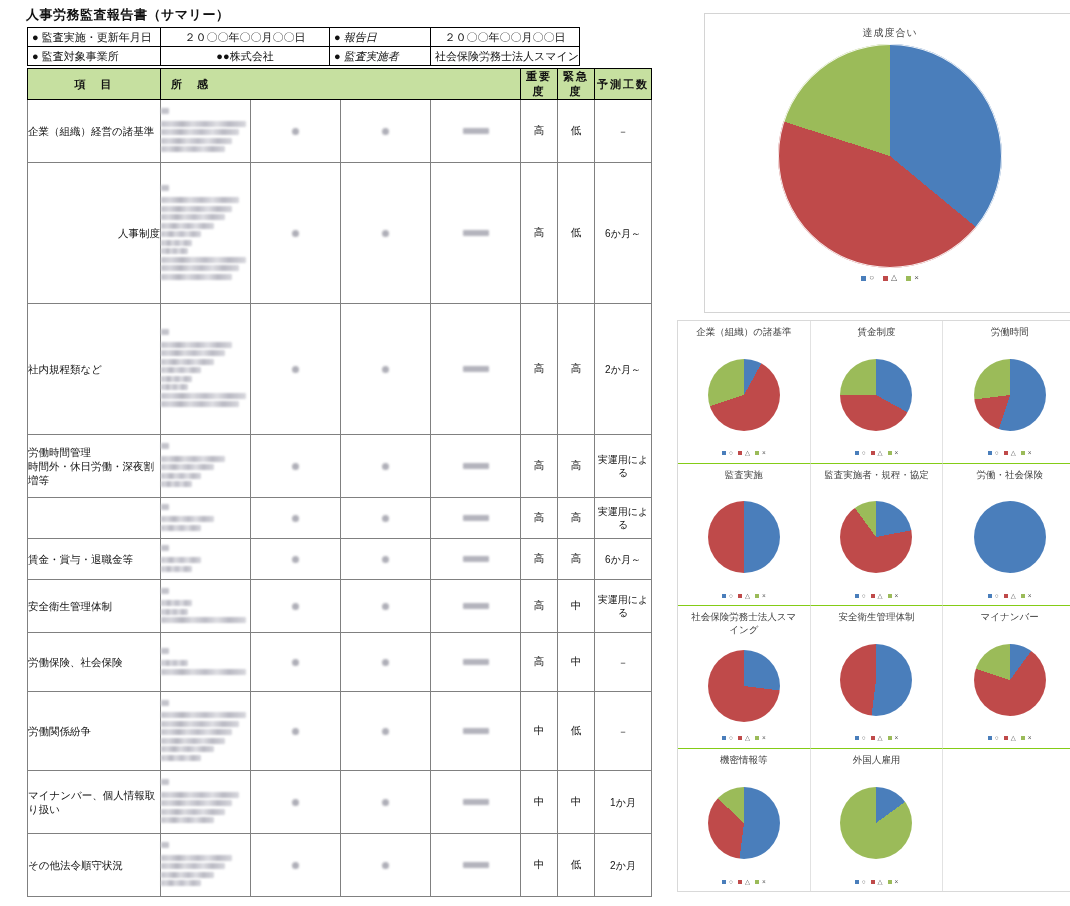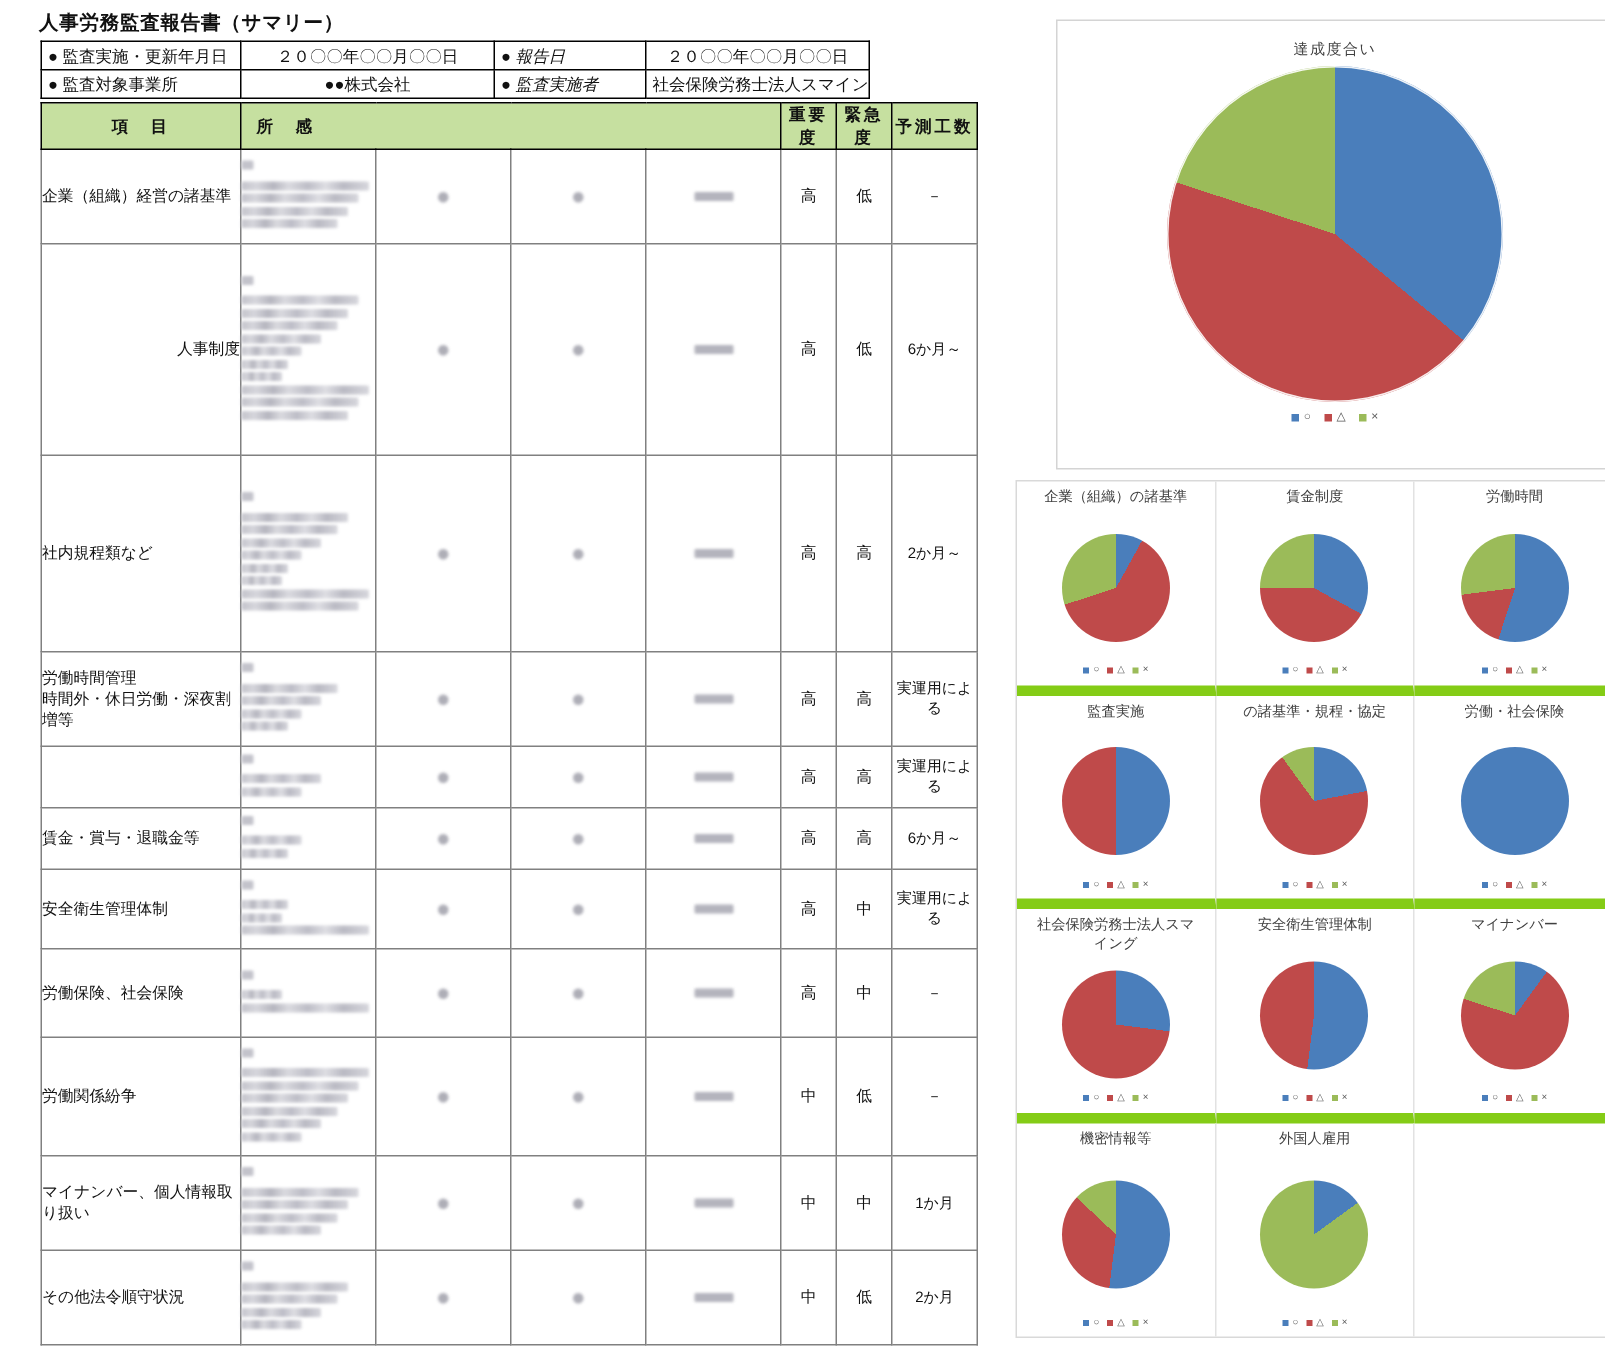--- a/index.html
+++ b/index.html
@@ -124,21 +124,21 @@
   .legend .sw{width:5px;height:5px;display:inline-block;}
   .legend .sym{font-size:8px;line-height:1;color:#595959;}
 
   
   .grid-cards{
     position:absolute;left:5px;top:320px;width:400px;height:572px;
     display:grid;grid-template-columns:repeat(3,1fr);grid-template-rows:repeat(4,1fr);
     border:1px solid #d9d9d9;box-sizing:border-box;background:#fff;
   }
   .mini-card{
-    border-right:1px solid #e2e2e2;border-bottom:7px solid #84cc16;
+    border-right:1px solid #e2e2e2;border-bottom:1px solid #84cc16;
     box-sizing:border-box;display:flex;flex-direction:column;align-items:center;
     padding-top:5px;overflow:hidden;
   }
   .mini-card:nth-child(3n){border-right:none;}
   .mini-card:nth-child(n+10){border-bottom:none;}
   .mini-title{
     font-size:9.5px;color:#404040;text-align:center;line-height:12.5px;
     width:112px;min-height:13px;
   }
   .mini-pie-wrap{flex:1;display:flex;align-items:center;justify-content:center;}
@@ -485,21 +485,21 @@
               <span class="sw" style="background:#bf4a4a"></span>
               <span class="sym">△</span>
             </span>
             <span class="li">
               <span class="sw" style="background:#9bbb59"></span>
               <span class="sym">×</span>
             </span>
           </div>
         </div>
         <div class="mini-card">
-          <div class="mini-title">の諸基準・規程・協定</div>
+          <div class="mini-title">監査実施者・規程・協定</div>
           <div class="mini-pie-wrap">
             <div class="pie mini" style="background: conic-gradient(rgb(74, 126, 187) 0deg, rgb(74, 126, 187) 79.2deg, rgb(191, 74, 74) 79.2deg, rgb(191, 74, 74) 324deg, rgb(155, 187, 89) 324deg, rgb(155, 187, 89) 360deg);"></div>
           </div>
           <div class="legend mini-legend">
             <span class="li">
               <span class="sw" style="background:#4a7ebb"></span>
               <span class="sym">○</span>
             </span>
             <span class="li">
               <span class="sw" style="background:#bf4a4a"></span>

